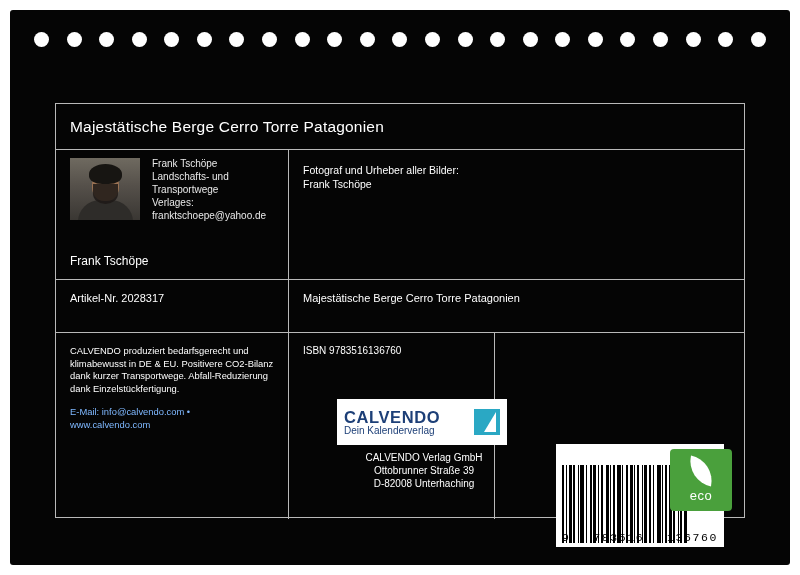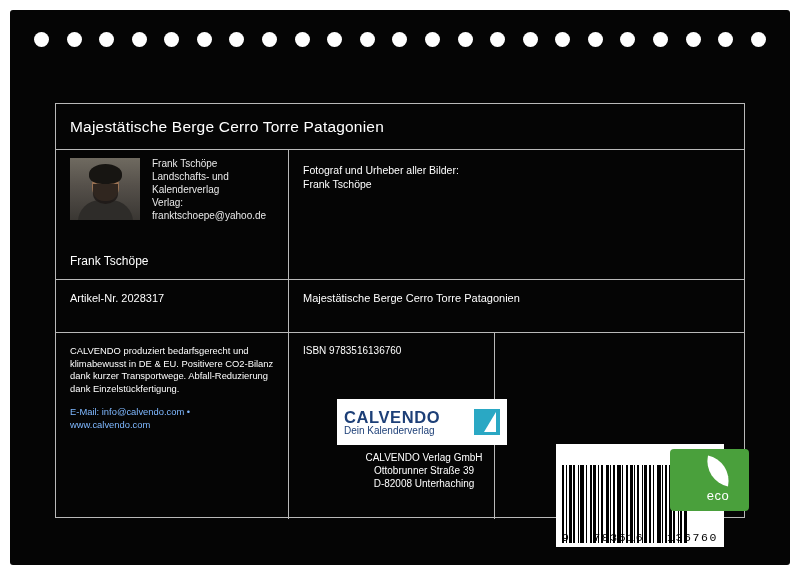--- a/index.html
+++ b/index.html
@@ -343,22 +343,22 @@
       <span class="sky"></span>
       <span class="body"></span>
       <span class="face"></span>
       <span class="beard"></span>
       <span class="hair"></span>
     </div>
 
     <div class="author-meta">
       <div>Frank Tschöpe</div>
       <div>Landschafts- und</div>
-      <div>Kalenderverlag</div>
-      <div>Verlag:</div>
+      <div>Transportwege</div>
+      <div>Verlages:</div>
       <div>franktschoepe@yahoo.de</div>
     </div>
 
     <div class="author-name-big">Frank Tschöpe</div>
 
     <div class="row" style="left:233px; top:46px; height:129px;">
       <div class="right-cell-pad">
         <div>Fotograf und Urheber aller Bilder:</div>
         <div>Frank Tschöpe</div>
       </div>
@@ -471,19 +471,19 @@
           <i style="width:2px;background:transparent"></i>
         <i style="width:3px"></i>
       </div>
       <div class="barcode-digits">
         <span>9</span>
         <span>783516</span>
         <span>136760</span>
       </div>
     </div>
 
-    <div class="eco" style="left:614px; top:345px; width:62px; height:62px;padding-left:17px;">
+    <div class="eco" style="left:614px; top:345px; width:62px; height:62px;">
       <span class="leaf"></span>
       <span class="eco-label">eco</span>
     </div>
 
   </div>
 </div>
 
 </body></html>

